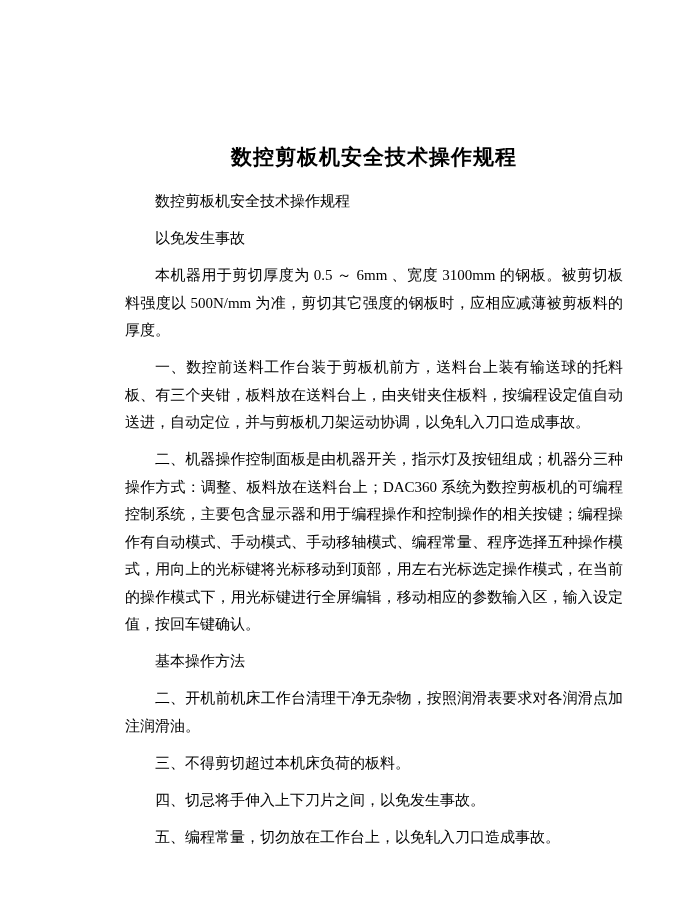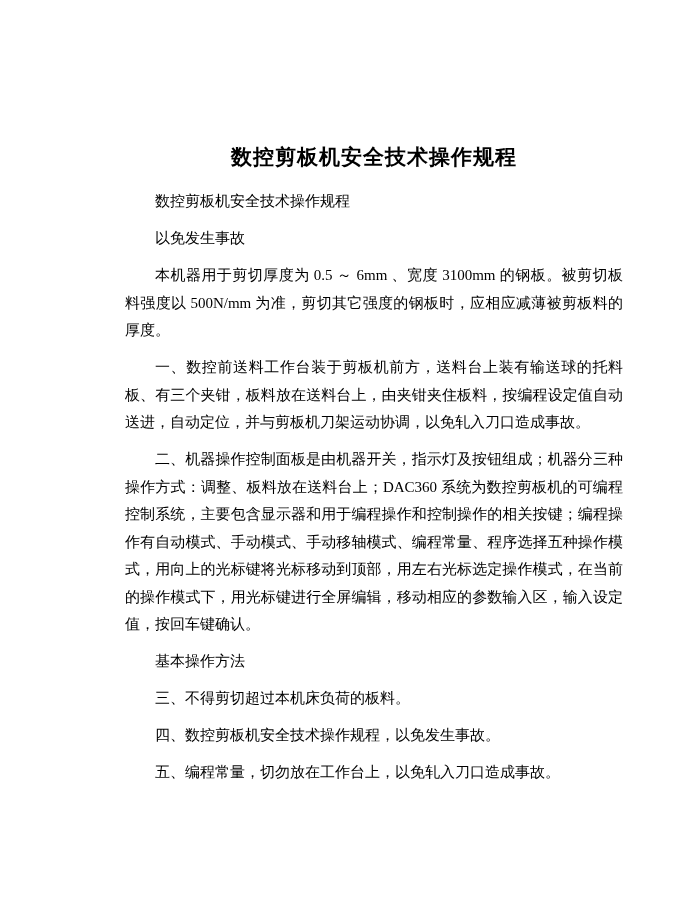--- a/index.html
+++ b/index.html
@@ -39,16 +39,17 @@
 <body>
 
 <div class="page">
   <h1 class="doc-title">数控剪板机安全技术操作规程</h1>
   <p class="para">数控剪板机安全技术操作规程</p>
   <p class="para">以免发生事故</p>
   <p class="para">本机器用于剪切厚度为 0.5 ～ 6mm 、宽度 3100mm 的钢板。被剪切板料强度以 500N/mm 为准，剪切其它强度的钢板时，应相应减薄被剪板料的厚度。</p>
   <p class="para">一、数控前送料工作台装于剪板机前方，送料台上装有输送球的托料板、有三个夹钳，板料放在送料台上，由夹钳夹住板料，按编程设定值自动送进，自动定位，并与剪板机刀架运动协调，以免轧入刀口造成事故。</p>
   <p class="para">二、机器操作控制面板是由机器开关，指示灯及按钮组成；机器分三种操作方式：调整、板料放在送料台上；DAC360 系统为数控剪板机的可编程控制系统，主要包含显示器和用于编程操作和控制操作的相关按键；编程操作有自动模式、手动模式、手动移轴模式、编程常量、程序选择五种操作模式，用向上的光标键将光标移动到顶部，用左右光标选定操作模式，在当前的操作模式下，用光标键进行全屏编辑，移动相应的参数输入区，输入设定值，按回车键确认。</p>
   <p class="para">基本操作方法</p>
+  <p class="para">二、开机前机床工作台清理干净无杂物，按照润滑表要求对各润滑点加注润滑油。</p>
   <p class="para">三、不得剪切超过本机床负荷的板料。</p>
-  <p class="para">四、数控剪板机安全技术操作规程，以免发生事故。</p>
+  <p class="para">四、切忌将手伸入上下刀片之间，以免发生事故。</p>
   <p class="para">五、编程常量，切勿放在工作台上，以免轧入刀口造成事故。</p>
 </div>
 
 </body></html>

